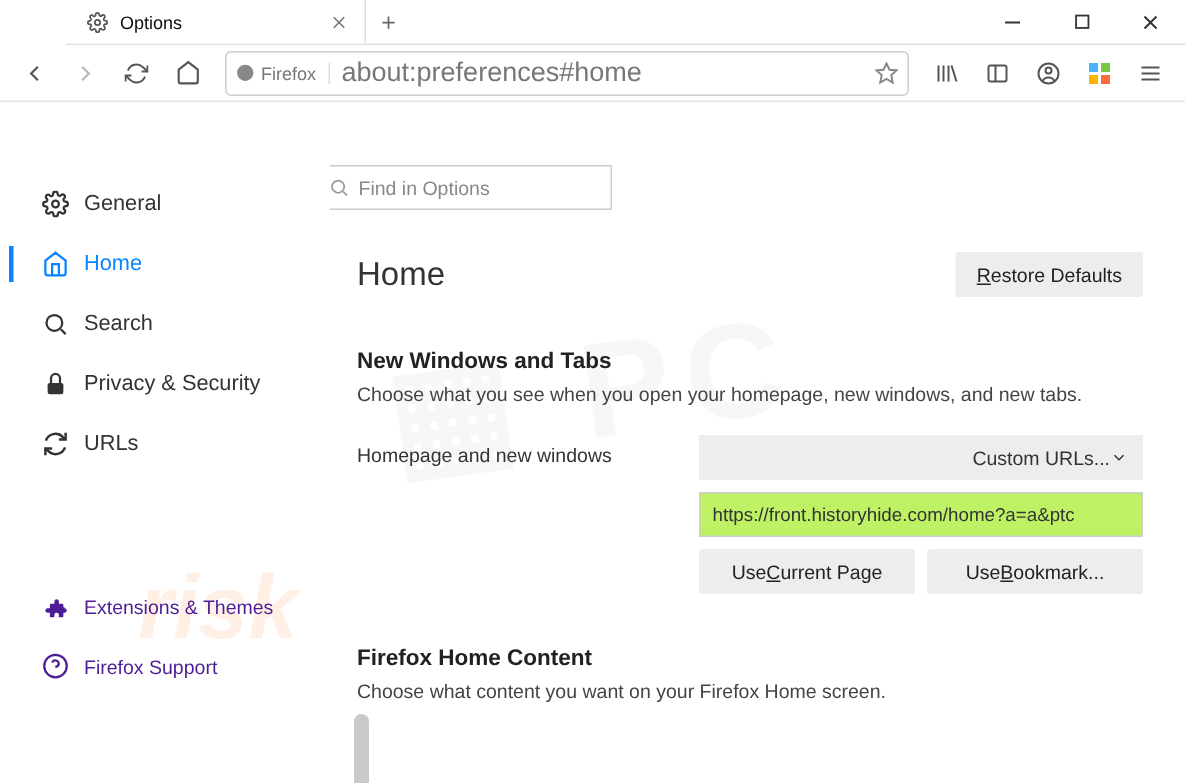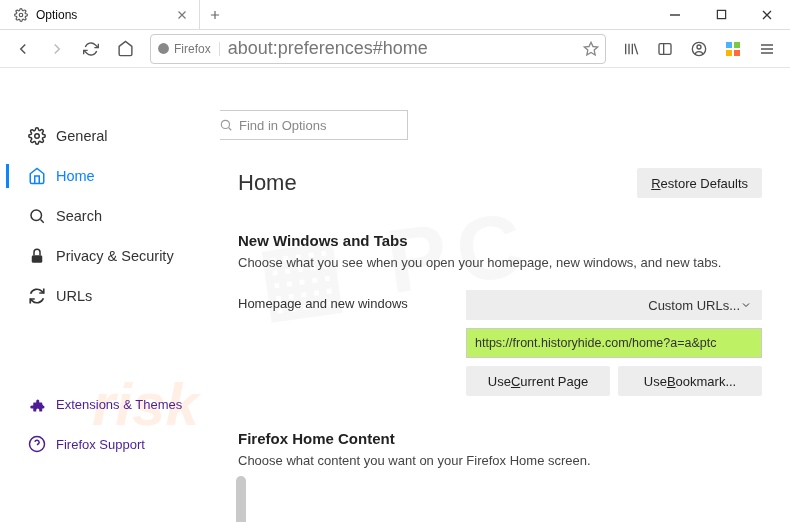--- a/index.html
+++ b/index.html
@@ -1,18 +1,18 @@
 <!DOCTYPE html>
 <html><head>
 <meta charset="utf-8">
 <style>
 * { box-sizing: border-box; margin: 0; padding: 0; font-family: -apple-system, BlinkMacSystemFont, "Segoe UI", Arial, sans-serif; }
 body { width: 790px; height: 522px; overflow: hidden; background: #fff; position: relative; }
 
-.titlebar { height: 30px; background: #fff; display: flex; align-items: stretch; border-bottom: 1px solid #ddd; }
+.titlebar { height: 30px; background: #fff; display: flex; align-items: stretch; border-bottom: 1px solid #ddd; margin-left: 44px; }
 .tab { display: flex; align-items: center; padding: 0 10px 0 14px; width: 200px; background: #fff; position: relative; border-right: 1px solid #ddd; }
 .tab::before { content: ""; position: absolute; top: -1px; left: 0; right: 0; height: 2px; background: transparent; }
 .tab svg.tabicon { width: 14px; height: 14px; margin-right: 8px; }
 .tab .label { font-size: 12px; color: #0c0c0d; flex: 1; }
 .tab .close { width: 14px; height: 14px; color: #666; }
 .newtab { width: 30px; display: flex; align-items: center; justify-content: center; color: #666; }
 .winctrl { margin-left: auto; display: flex; }
 .winctrl div { width: 46px; display: flex; align-items: center; justify-content: center; color: #333; }
 
 .toolbar { height: 38px; display: flex; align-items: center; padding: 0 8px; gap: 4px; border-bottom: 1px solid #e5e5e5; }

